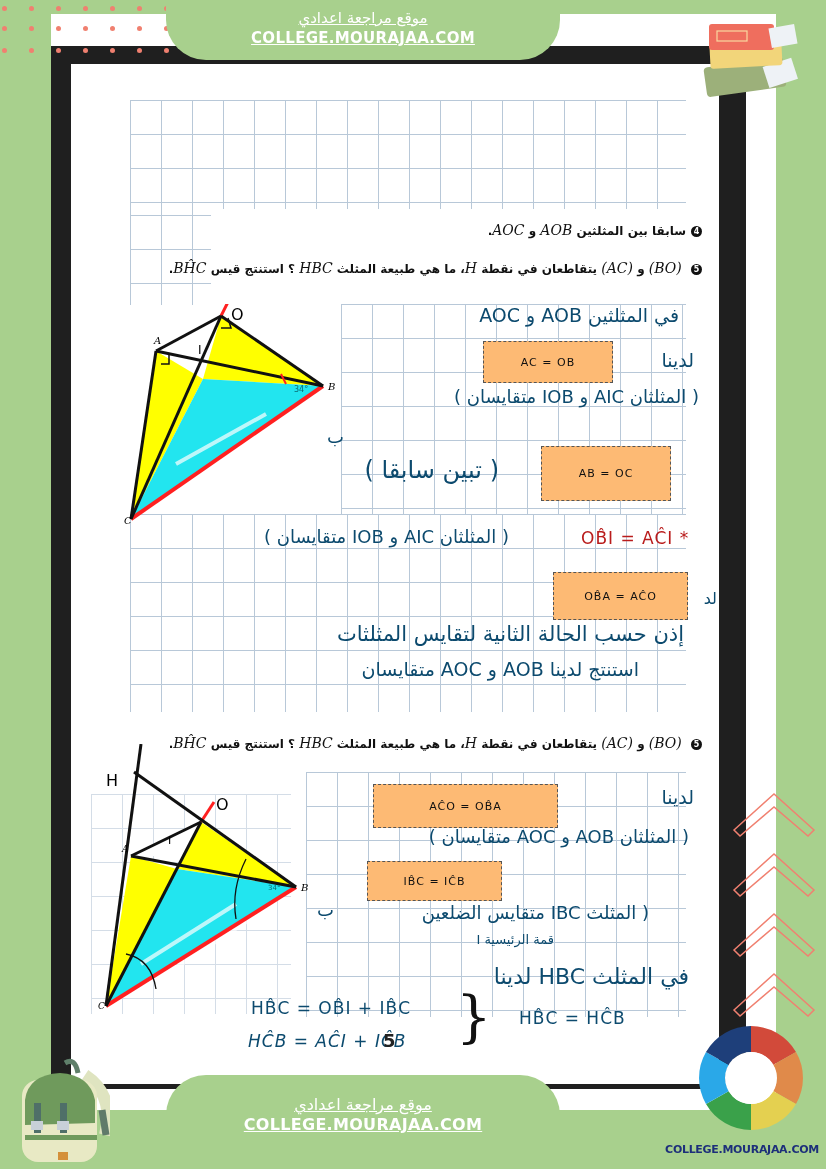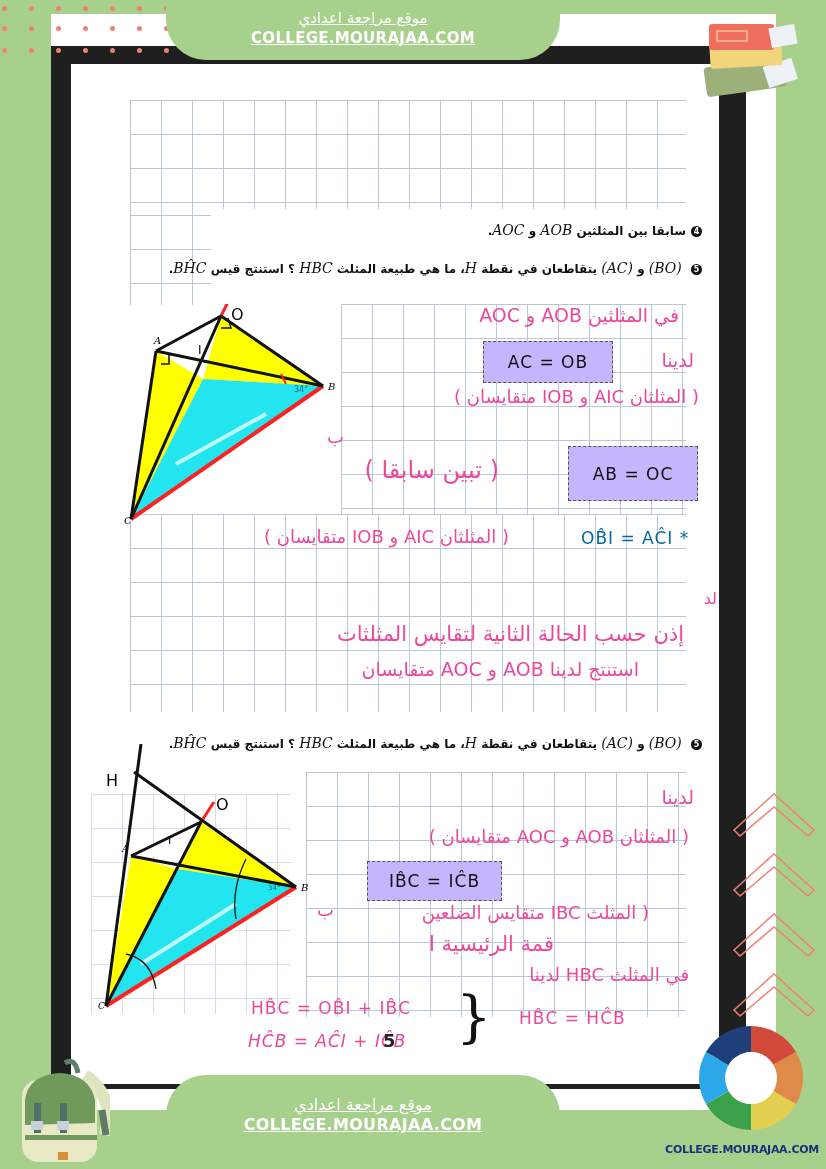--- a/index.html
+++ b/index.html
@@ -28,25 +28,25 @@
     background-image:
       linear-gradient(to right, #b8c8d8 1px, transparent 1px),
       linear-gradient(to bottom, #b8c8d8 1.5px, transparent 1.5px);
     background-size: 31px 34px; }
 
   .question-band { position: absolute; background: #fff; }
   .q-line { position: absolute; direction: rtl; font-family: "DejaVu Sans", sans-serif; font-weight: bold; font-size: 12px; color: #111; white-space: nowrap; }
   .q-num { display: inline-block; width: 11px; height: 11px; border-radius: 50%; background: #111; color: #fff; font-size: 8px; text-align: center; line-height: 11px; margin-left: 5px; vertical-align: middle; }
   .math { font-family: "DejaVu Serif", serif; font-style: italic; font-weight: normal; font-size: 14px; }
 
-  .hand { position: absolute; font-family: "DejaVu Sans", sans-serif; color: #ec4899; white-space: nowrap; }
+  .hand { position: absolute; font-family: "DejaVu Sans", sans-serif; color: #0c4a6e; white-space: nowrap; }
   .hand.ar { direction: rtl; font-size: 19px; }
   .hand.lat { font-family: "DejaVu Sans", sans-serif; font-size: 17px; letter-spacing: 1px; }
-  .hand.red { color: #0369a1; }
-  .box { position: absolute; background: #c4b5fd; border: 1.5px dashed #555; font-family: "DejaVu Sans", sans-serif; font-size: 17px; color: #111; display: flex; align-items: center; justify-content: center; letter-spacing: 1px; }
+  .hand.red { color: #b91c1c; }
+  .box { position: absolute; background: #fdba74; border: 1.5px dashed #555; font-family: "DejaVu Sans", sans-serif; font-size: 11px; color: #111; display: flex; align-items: center; justify-content: center; letter-spacing: 1px; }
   .paren { position: absolute; font-family: "DejaVu Serif", serif; color: #111; font-weight: lighter; }
 
   .page-num { position: absolute; font-family: "DejaVu Sans", sans-serif; font-weight: bold; font-size: 18px; color: #222; }
 
   .brand-bottom { position: absolute; left: 662px; top: 1143px; width: 160px; text-align: center; font-family: "DejaVu Sans", sans-serif; font-weight: bold; font-size: 11px; color: #1d2f7a; letter-spacing: -0.3px; }
 </style>
 </head>
 <body>
 
 <div class="bg-green"></div>
@@ -140,25 +140,26 @@
     <text x="82" y="50" font-size="12" font-family="DejaVu Sans, sans-serif">I</text>
     <text x="178" y="88" font-size="8" fill="#0a6b72" font-family="DejaVu Sans, sans-serif">34°</text>
   </svg>
 
   <div class="hand ar" style="right:40px;top:240px;">في المثلثين AOB و AOC</div>
   <div class="hand ar" style="right:25px;top:285px;">لدينا</div>
   <div class="box" style="left:412px;top:277px;width:130px;height:42px;">AC = OB</div>
   <div class="hand ar" style="right:20px;top:322px;font-size:18px;">( المثلثان AIC و IOB متقايسان )</div>
   <div class="hand ar" style="right:375px;top:362px;font-size:18px;">ب</div>
   <div class="hand ar" style="right:220px;top:392px;font-size:24px;">( تبين سابقا )</div>
-  <div class="box" style="left:497px;top:382px;width:130px;height:55px;">AB = OC</div>
+  <div class="box" style="left:470px;top:382px;width:130px;height:55px;">AB = OC</div>
 
   <div class="hand ar" style="right:210px;top:462px;font-size:18px;">( المثلثان AIC و IOB متقايسان )</div>
   <div class="hand lat red" style="left:510px;top:464px;">OB̂I = AĈI *</div>
   <div class="hand ar" style="right:2px;top:525px;font-size:16px;">لد</div>
+  <div class="box" style="left:482px;top:508px;width:135px;height:48px;">OB̂A = AĈO</div>
   <div class="hand ar" style="right:35px;top:558px;font-size:21px;">إذن حسب الحالة الثانية لتقايس المثلثات</div>
   <div class="hand ar" style="right:80px;top:594px;font-size:19px;">استنتج لدينا AOB و AOC متقايسان</div>
 
   <div class="question-band" style="left:50px;top:648px;width:590px;height:60px;"></div>
   <div class="q-line" style="right:17px;top:671px;">
     <span class="q-num">5</span>
     <span class="math" dir="ltr">(BO)</span>
     <span>و</span>
     <span class="math" dir="ltr">(AC)</span>
     <span>يتقاطعان في نقطة</span>
@@ -191,26 +192,27 @@
     <text x="10" y="42" font-size="16" font-family="DejaVu Sans, sans-serif">H</text>
     <text x="26" y="108" font-size="9" font-family="DejaVu Serif, serif" font-style="italic">A</text>
     <text x="205" y="147" font-size="10" font-family="DejaVu Serif, serif" font-style="italic">B</text>
     <text x="2" y="265" font-size="9" font-family="DejaVu Serif, serif" font-style="italic">C</text>
     <text x="120" y="66" font-size="16" font-family="DejaVu Sans, sans-serif">O</text>
     <text x="72" y="100" font-size="11" font-family="DejaVu Sans, sans-serif">I</text>
     <text x="172" y="146" font-size="7" fill="#0a6b72" font-family="DejaVu Sans, sans-serif">34°</text>
   </svg>
 
   <div class="hand ar" style="right:25px;top:722px;">لدينا</div>
+  <div class="box" style="left:302px;top:720px;width:185px;height:44px;">AĈO = OB̂A</div>
   <div class="hand ar" style="right:30px;top:762px;font-size:18px;margin-left:32px;">( المثلثان AOB و AOC متقايسان )</div>
   <div class="box" style="left:296px;top:797px;width:135px;height:40px;">IB̂C = IĈB</div>
   <div class="hand ar" style="right:385px;top:835px;font-size:18px;">ب</div>
   <div class="hand ar" style="right:70px;top:838px;font-size:18px;">( المثلث IBC متقايس الضلعين</div>
-  <div class="hand ar" style="right:165px;top:868px;font-size:21px;">قمة الرئيسية I</div>
-  <div class="hand ar" style="right:30px;top:900px;font-size:18px;">في المثلث HBC لدينا</div>
+  <div class="hand ar" style="right:165px;top:868px;font-size:13px;">قمة الرئيسية I</div>
+  <div class="hand ar" style="right:30px;top:900px;font-size:22px;">في المثلث HBC لدينا</div>
   <div class="hand lat" style="left:180px;top:934px;">HB̂C = OB̂I + IB̂C</div>
   <div class="hand lat" style="left:177px;top:967px;font-style:italic;">HĈB = AĈI + IĈB</div>
   <div class="paren" style="left:385px;top:925px;font-size:56px;line-height:1;">}</div>
   <div class="hand lat" style="left:448px;top:944px;">HB̂C = HĈB</div>
   <div class="page-num" style="left:312px;top:966px;">5</div>
 </div>
 
 <div class="banner banner-top">
   <div class="ar">موقع مراجعة اعدادي</div>
   <div class="en">COLLEGE.MOURAJAA.COM</div>

